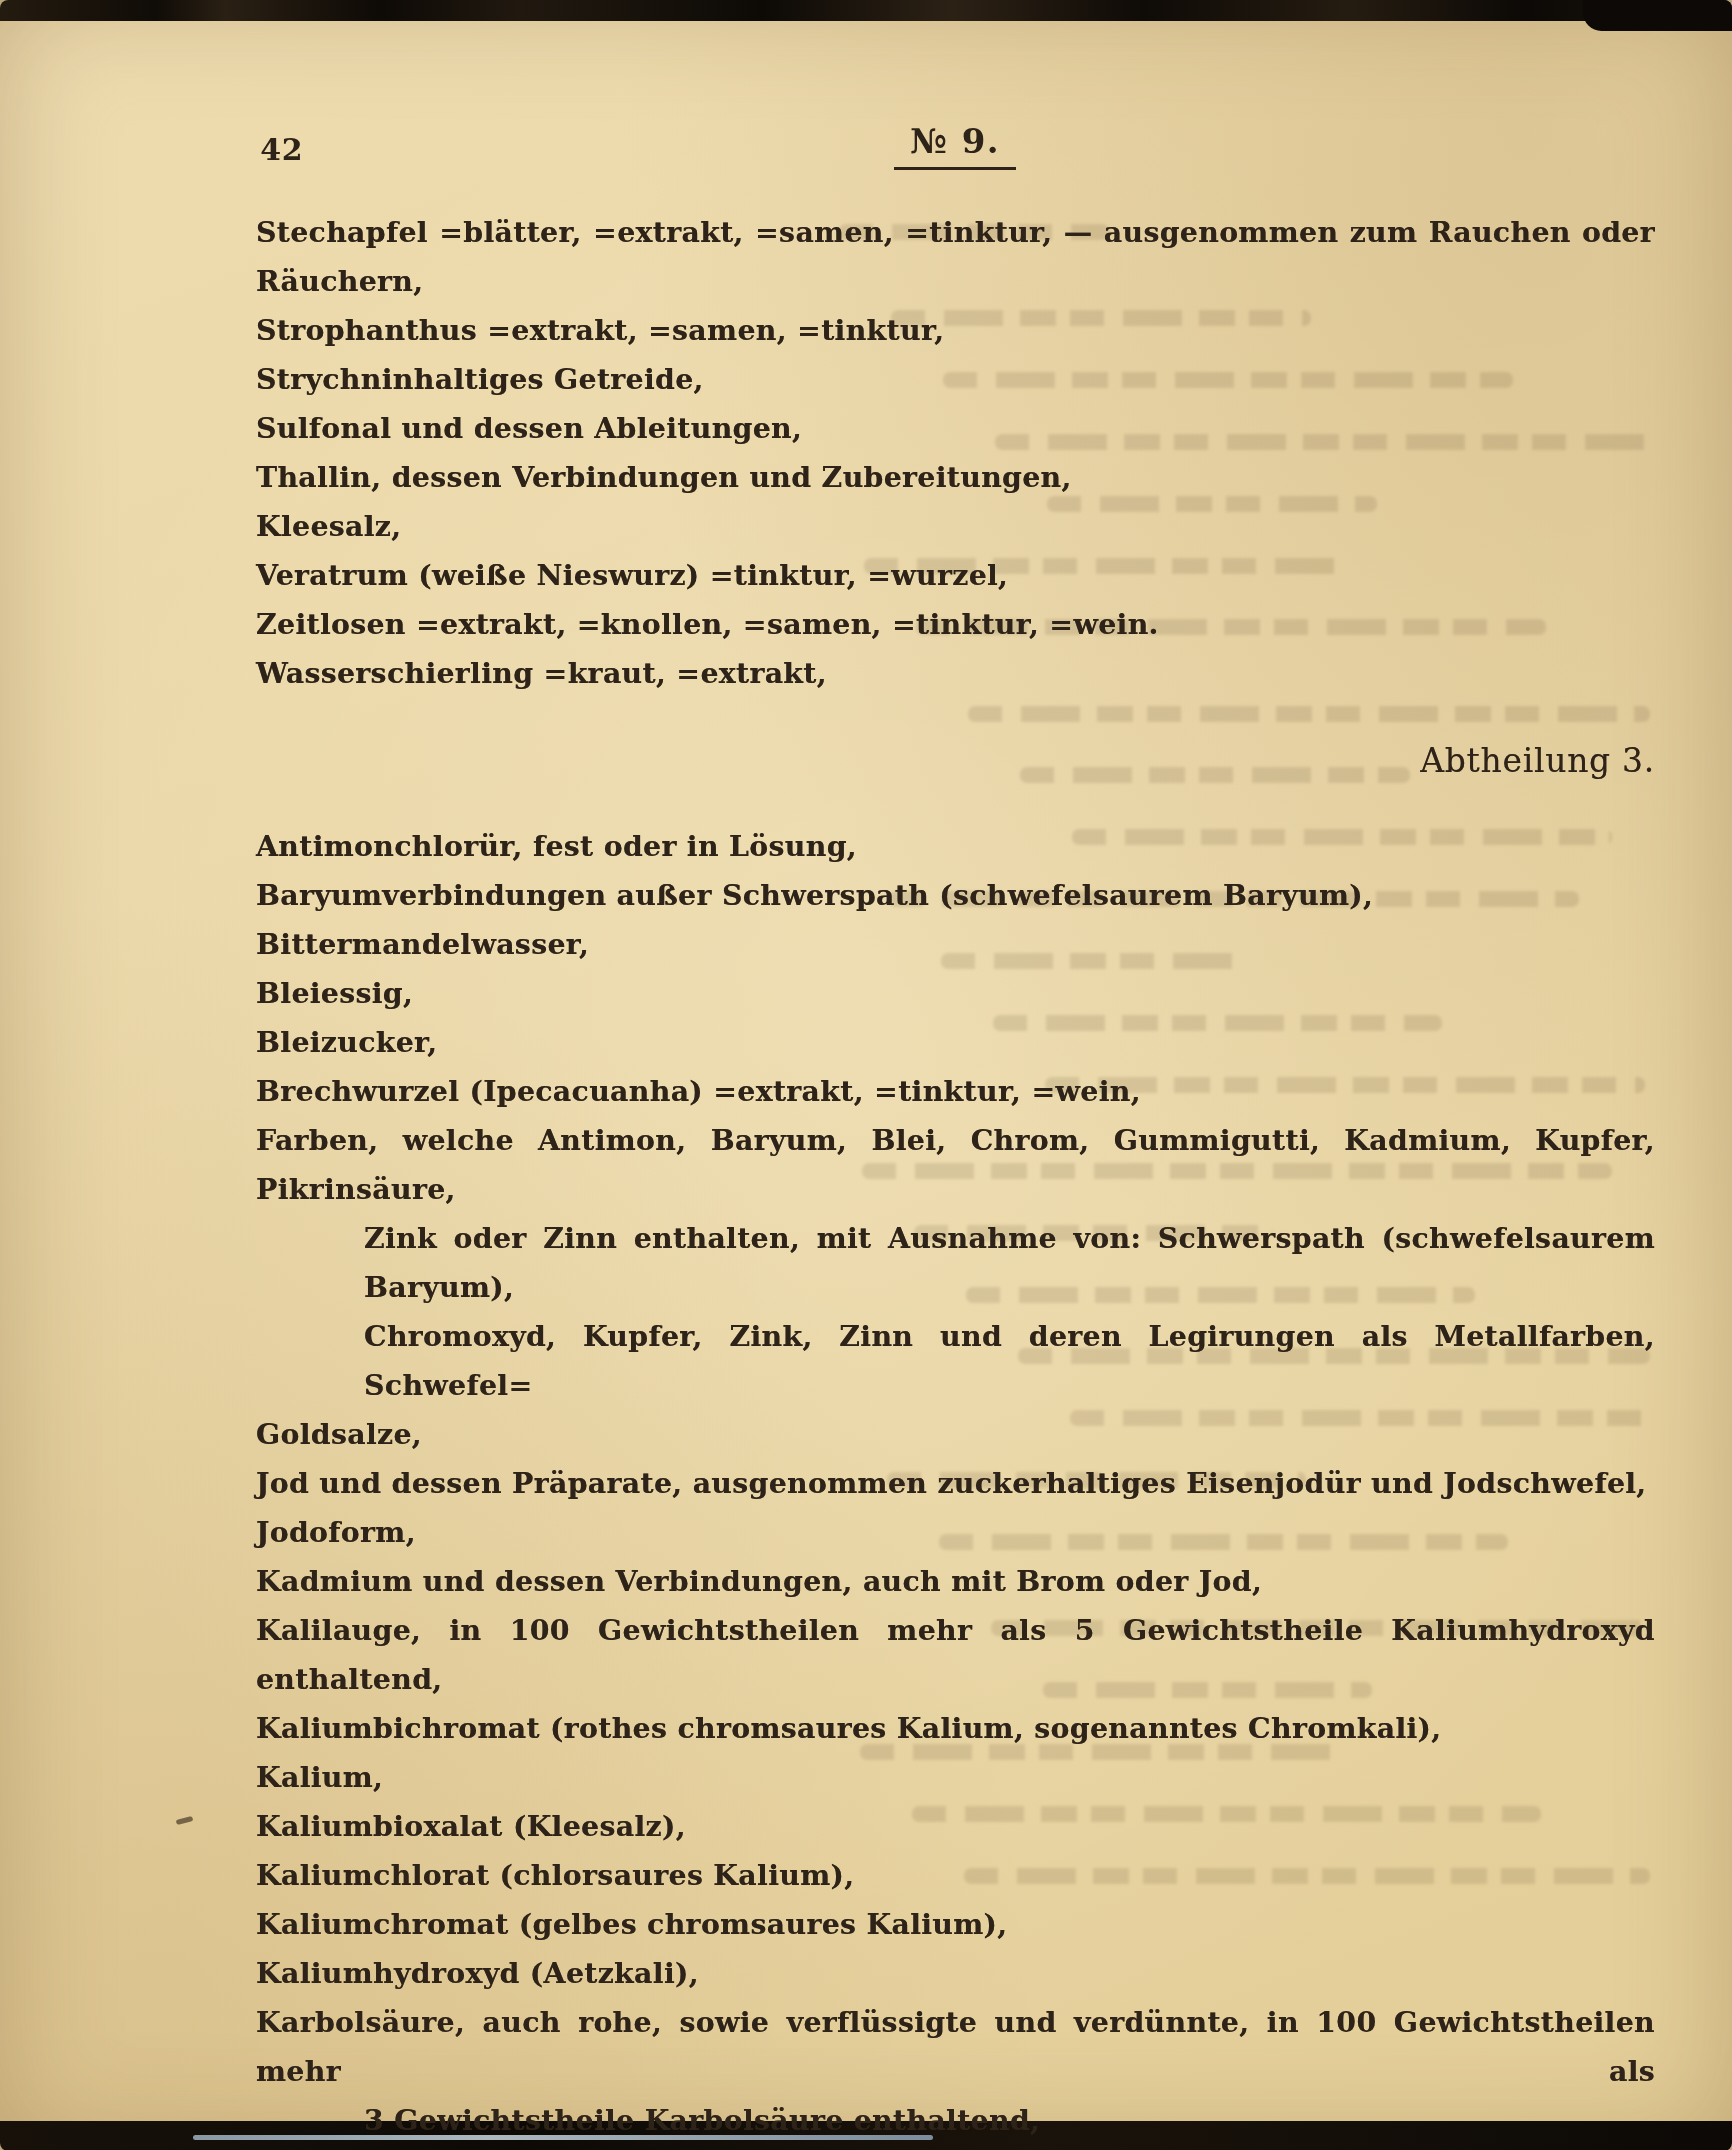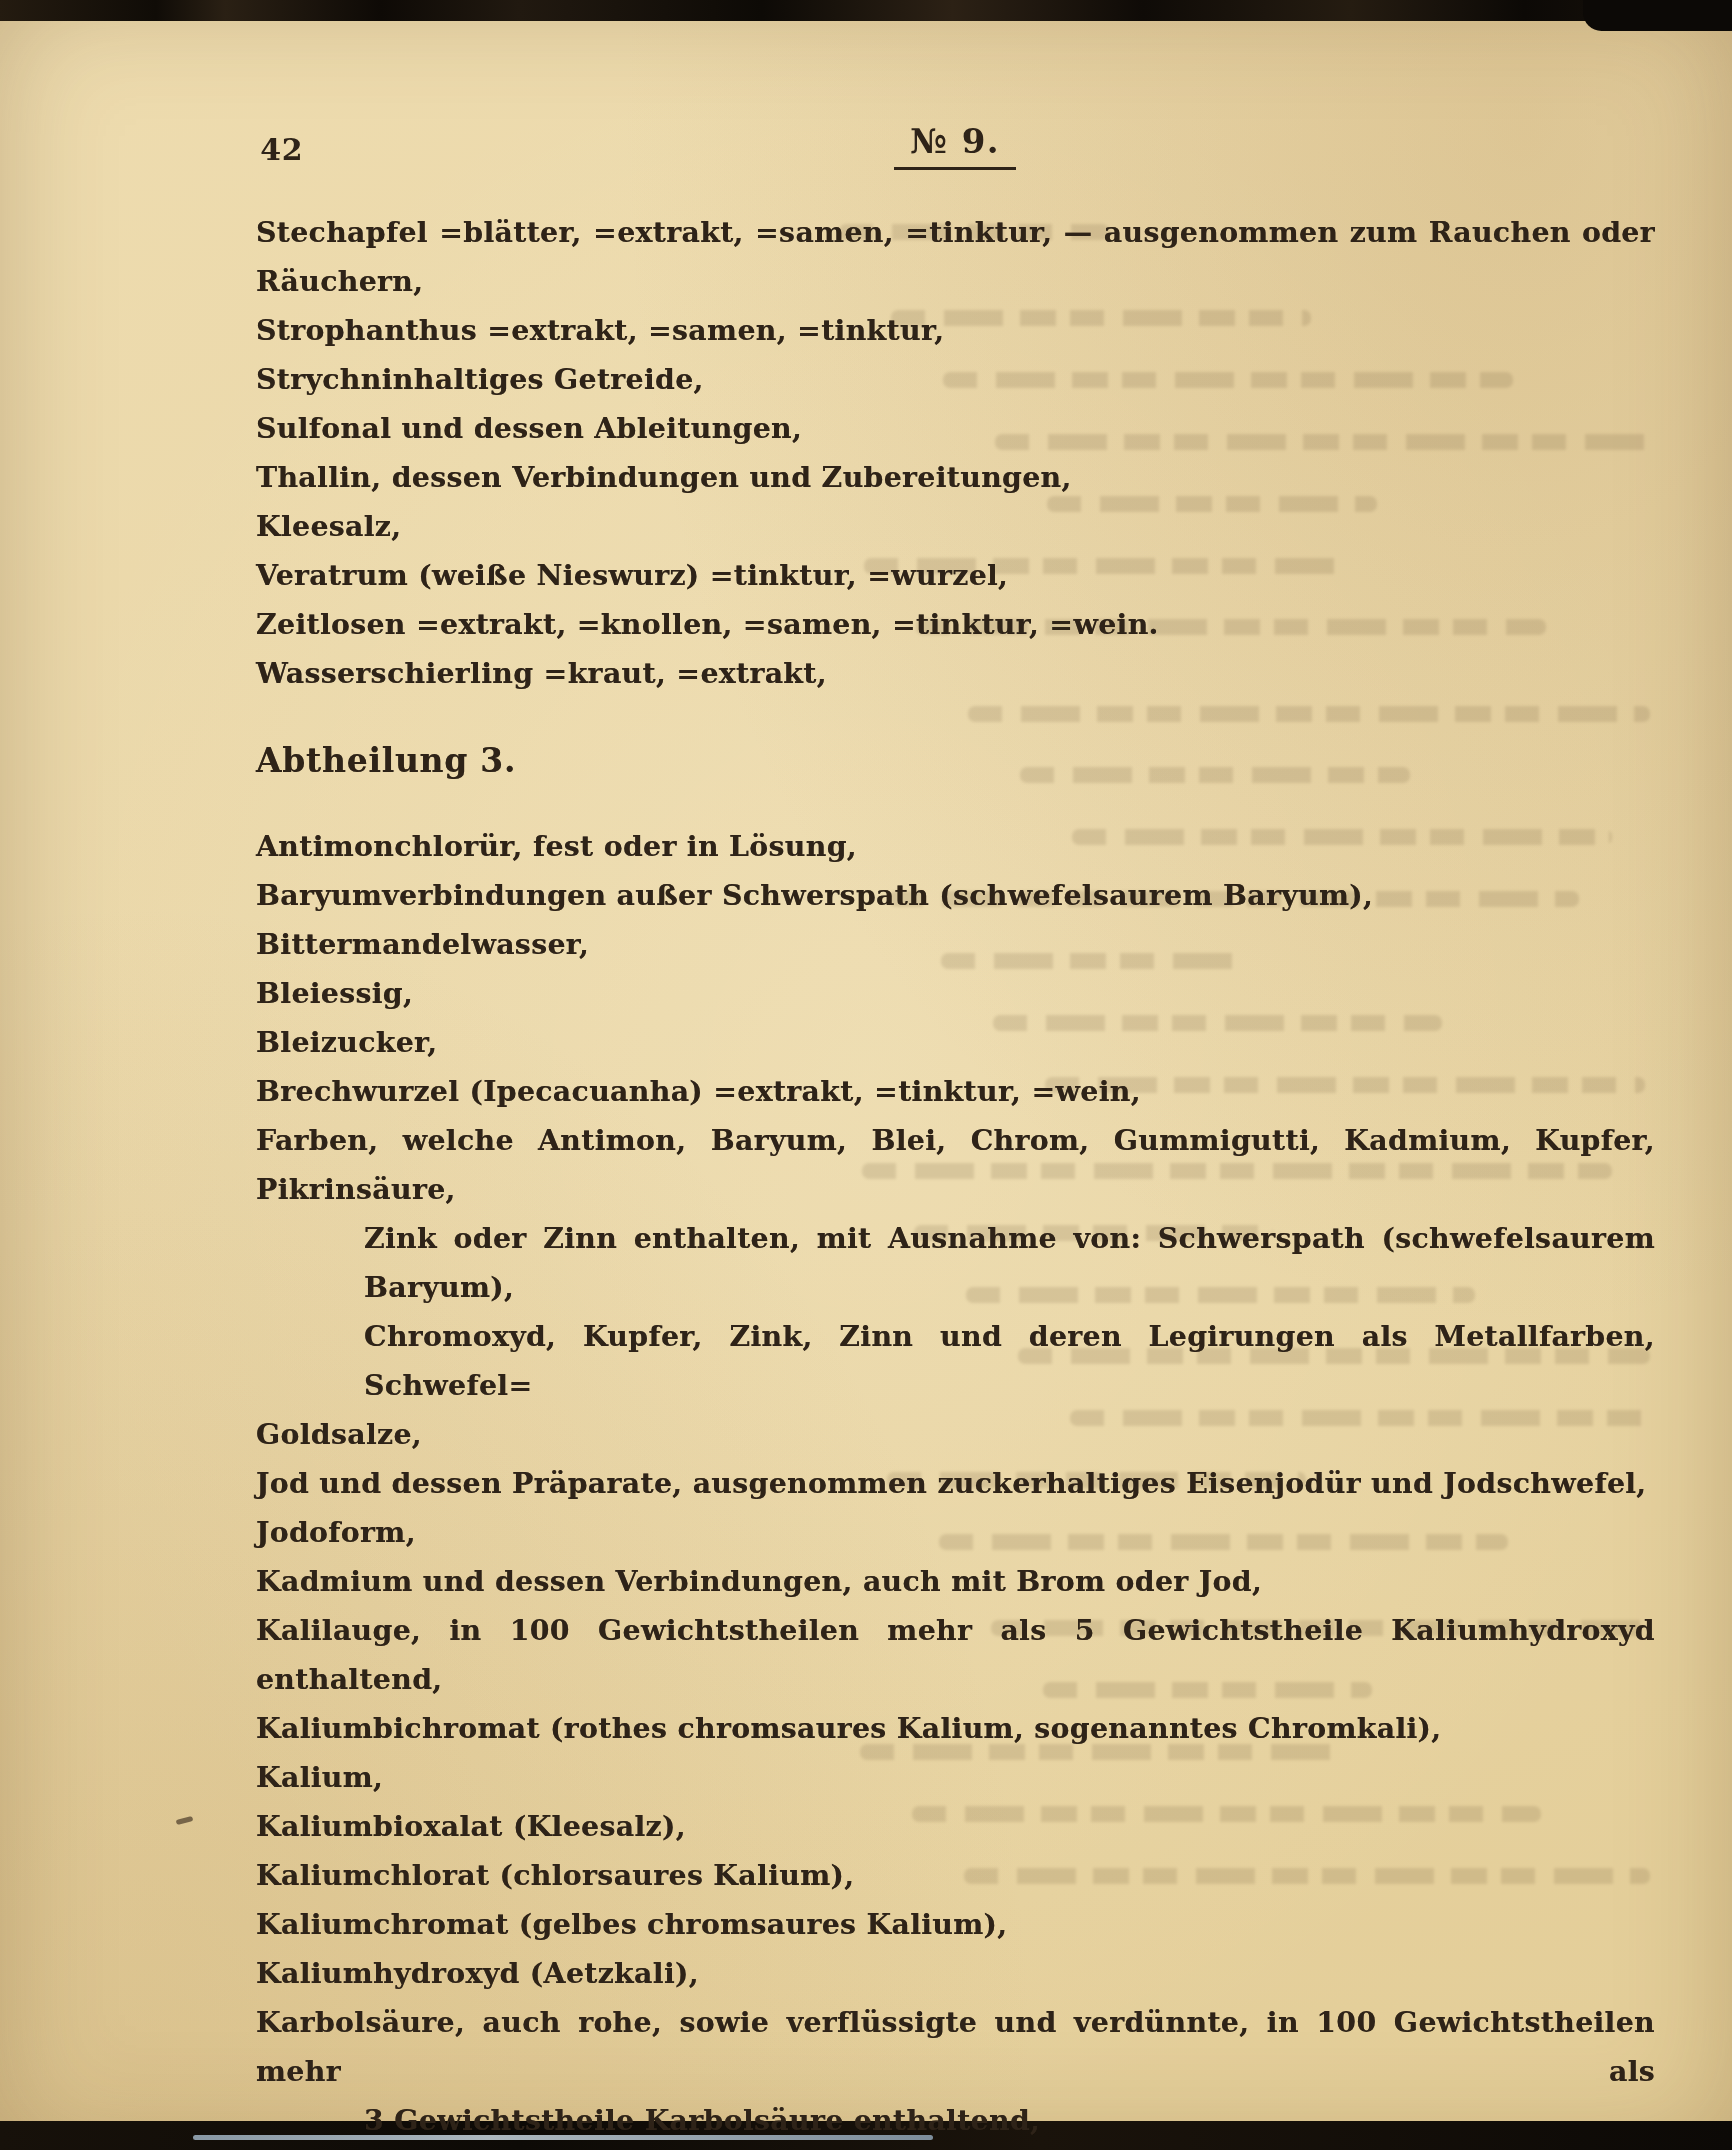--- a/index.html
+++ b/index.html
@@ -16,20 +16,21 @@
     position:relative;
     width:1732px;height:2151px;
     overflow:hidden;
     color:var(--ink);
     background:
       radial-gradient(ellipse at 88% 6%, rgba(170,130,70,.22), transparent 42%),
       radial-gradient(ellipse at 8% 96%, rgba(170,130,70,.18), transparent 40%),
       radial-gradient(ellipse at 50% 50%, rgba(255,245,215,.25), transparent 70%),
       linear-gradient(160deg,#eedcaf 0%, #e9d6a7 45%, #e3cd97 100%);
     box-shadow: inset 0 0 114px rgba(96,66,24,.28);
+    border-radius: 8px;
   }
 
   
   .edge-top{
     position:absolute;top:0;left:0;right:0;height:21.3px;
     background:linear-gradient(90deg,
       #241b10 0%, #100c07 9%, #2a2014 13%, #0e0a06 22%,
       #211910 30%, #0d0a06 44%, #2c2115 55%, #0f0b07 66%,
       #251c11 78%, #0c0906 88%, #1d160d 100%);
   }
@@ -81,22 +82,22 @@
   .line{
     font-size:28.4px;line-height:49px;font-weight:bold;
     letter-spacing:0.3px;
     white-space:normal;
     color:var(--ink);
     text-shadow:0 0 0.4px rgba(46,35,24,.55);
   }
   .line.indent{padding-left:108px;}
   .line.justify{text-align:justify;text-align-last:justify;}
   .section-heading{
-    text-align:left;
-    font-size:33px;font-weight:bold;line-height:51px;
+    text-align:right;
+    font-size:33px;font-weight:normal;line-height:51px;
     margin-top:37px;margin-bottom:36px;
     letter-spacing:0.7px;
     text-shadow:0 0 0.4px rgba(46,35,24,.55);
   }
   .margin-dash{
     position:absolute;left:176px;top:1818px;width:17px;height:5px;
     background:#4a3b28;border-radius:2.8px;opacity:.7;
     transform:rotate(-14deg);z-index:2;
   }
 </style>

